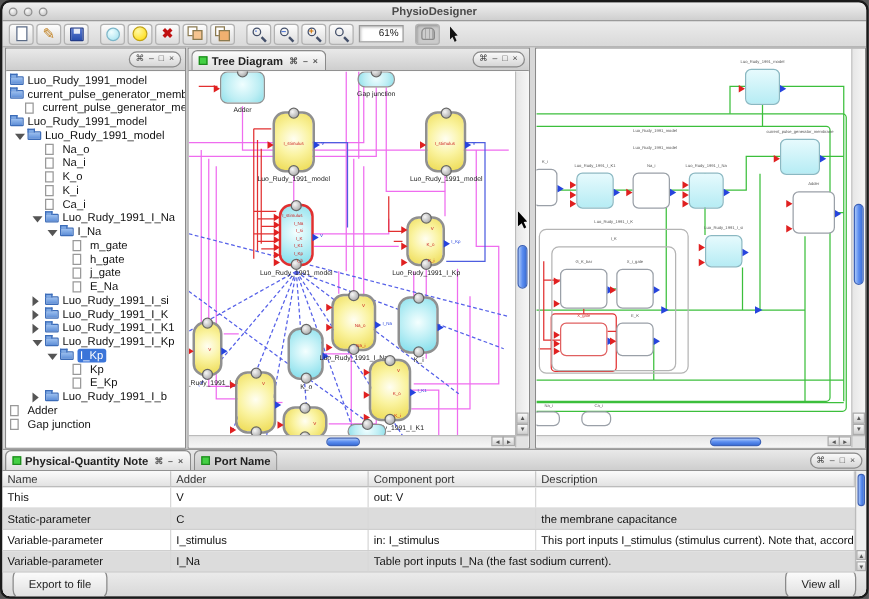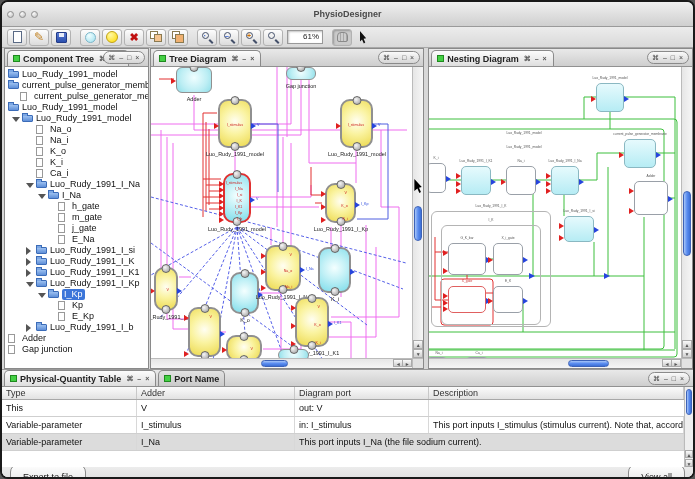--- a/index.html
+++ b/index.html
@@ -1,19 +1,19 @@
 <!DOCTYPE html>
 <html><head>
 <meta charset="utf-8">
 <style>
   html,body{margin:0;padding:0;background:#555;font-family:"Liberation Sans",sans-serif;}
   *{box-sizing:border-box;}
   .window{position:relative;width:695px;height:479px;background:#e3e3e3;border:2px solid #1a1a1a;border-radius:8px;overflow:hidden;}
   
-  .titlebar{height:25px;background:linear-gradient(#f0f0f0,#cfcfcf);border-bottom:1px solid #9a9a9a;position:relative;display:flex;align-items:center;}
+  .titlebar{height:15px;background:linear-gradient(#f0f0f0,#cfcfcf);border-bottom:1px solid #9a9a9a;position:relative;display:flex;align-items:center;}
   .tl-circle{width:7px;height:7px;border-radius:50%;background:radial-gradient(circle at 35% 30%,#fbfbfb,#bdbdbd);border:1px solid #8f8f8f;margin-left:5px;}
   .wtitle{position:absolute;left:0;right:0;text-align:center;font-size:9px;font-weight:bold;color:#4a4a4a;}
   
   .toolbar{height:21px;background:linear-gradient(#ececec,#d9d9d9);border-bottom:1px solid #a8a8a8;display:flex;align-items:center;padding-left:5px;}
   .tbtn{width:20px;height:17px;border:1px solid #b2b2b2;border-radius:3px;background:linear-gradient(#fdfdfd,#dcdcdc);display:flex;align-items:center;justify-content:center;margin-right:2px;position:relative;}
   .tbtn.gap{margin-left:7px;}
   .tbtn.pressed{background:#cbcbcb;box-shadow:inset 1px 1px 2px #999;}
   .tbtn.flat{border:none;background:transparent;}
   .icn{display:inline-block;position:relative;}
   .i-new-doc{width:9px;height:12px;background:#fff;border:1px solid #5a6a85;}
@@ -184,25 +184,20 @@
       </div>
       <div class="tbtn flat">
         <span class="icn i-pointer"></span>
       </div>
     </div>
 
   <div class="main">
 
     <div class="panel p-tree">
       <div class="tabbar">
-        <div class="tab">
-          <span class="gsq"></span>
-          <span>Component Tree</span>
-          <span class="tabbtns">⌘ – ×</span>
-        </div>
         <span class="cornerbox">⌘ – □ ×</span>
       </div>
       <div class="pbody treebody" id="ctree">
           <div class="trow">
             <span class="tfolder" style="left: 3px;"></span>
             <span class="tlabel" style="left: 17px;">Luo_Rudy_1991_model</span>
           </div>
           <div class="trow">
             <span class="tfolder" style="left: 3px;"></span>
             <span class="tlabel" style="left: 17px;">current_pulse_generator_membrane</span>
@@ -245,25 +240,25 @@
             <span class="tfolder" style="left: 31px;"></span>
             <span class="tlabel" style="left: 45px;">Luo_Rudy_1991_I_Na</span>
           </div>
           <div class="trow">
             <span class="tarrow down" style="left: 33px;"></span>
             <span class="tfolder" style="left: 43px;"></span>
             <span class="tlabel" style="left: 57px;">I_Na</span>
           </div>
           <div class="trow">
             <span class="tfile" style="left: 53px;"></span>
+            <span class="tlabel" style="left: 67px;">m_gate</span>
+          </div>
+          <div class="trow">
+            <span class="tfile" style="left: 53px;"></span>
             <span class="tlabel" style="left: 67px;">h_gate</span>
-          </div>
-          <div class="trow">
-            <span class="tfile" style="left: 53px;"></span>
-            <span class="tlabel" style="left: 67px;">m_gate</span>
           </div>
           <div class="trow">
             <span class="tfile" style="left: 53px;"></span>
             <span class="tlabel" style="left: 67px;">j_gate</span>
           </div>
           <div class="trow">
             <span class="tfile" style="left: 53px;"></span>
             <span class="tlabel" style="left: 67px;">E_Na</span>
           </div>
           <div class="trow">
@@ -514,28 +509,20 @@
           <div class="thumb h" id="td-hthumb" style="top: 1px; height: 7px; left: 110px; width: 27px;"></div>
           <div class="sbtn" style="right:9px;top:0;height:8px;">◄</div>
           <div class="sbtn" style="right:0;top:0;height:8px;">►</div>
         </div>
         <div class="corner"></div>
         <div class="cursor" style="left:263px;top:112px;"></div>
       </div>
     </div>
 
     <div class="panel p-nest">
-      <div class="tabbar">
-        <div class="tab">
-          <span class="gsq"></span>
-          <span>Nesting Diagram</span>
-          <span class="tabbtns">⌘ – ×</span>
-        </div>
-        <span class="cornerbox">⌘ – □ ×</span>
-      </div>
       <div class="pbody">
         <div class="canvas" id="nest-canvas" style="right:11px;bottom:10px;width:auto;height:auto">
             <svg width="400" height="400">
               <rect x="-10" y="52" width="258" height="238" rx="3" fill="none" stroke="#3cbf3c" stroke-width="1"></rect>
               <rect x="-5" y="62" width="240" height="220" rx="3" fill="none" stroke="#3cbf3c" stroke-width="1"></rect>
               <polyline points="181,45 181,62" fill="none" stroke="#3cbf3c" stroke-width="1"></polyline>
               <polyline points="167,30 155,30 155,52" fill="none" stroke="#3cbf3c" stroke-width="1"></polyline>
               <polyline points="195,30 246,30 246,282" fill="none" stroke="#3cbf3c" stroke-width="1"></polyline>
               <polyline points="17,113 32,113" fill="none" stroke="#3cbf3c" stroke-width="1"></polyline>
               <polyline points="62,113 77,113" fill="none" stroke="#3cbf3c" stroke-width="1"></polyline>
@@ -653,52 +640,58 @@
         </div>
         <div class="corner"></div>
       </div>
     </div>
   </div>
 
   <div class="bottom">
     <div class="btabbar">
       <div class="tab">
         <span class="gsq"></span>
-        <span>Physical-Quantity Table</span>
+        <span>Physical-Quantity Note</span>
         <span class="tabbtns">⌘ – ×</span>
       </div>
       <div class="tab inactive">
         <span class="gsq"></span>
         <span>Port Name</span>
       </div>
       <span class="cornerbox">⌘ – □ ×</span>
     </div>
     <div class="tblarea">
       <div class="tblgrid" id="pqtable">
           <div class="hrow">
-            <div class="hcell c0">Type</div>
+            <div class="hcell c0">Name</div>
             <div class="hcell c1">Adder</div>
-            <div class="hcell c2">Diagram port</div>
+            <div class="hcell c2">Component port</div>
             <div class="hcell c3">Description</div>
           </div>
           <div class="drow">
             <div class="dcell c0">This</div>
             <div class="dcell c1">V</div>
             <div class="dcell c2">out: V</div>
+          </div>
+          <div class="drow alt">
+            <div class="dcell c0">Static-parameter</div>
+            <div class="dcell c1">C</div>
+            <div class="dcell c2"></div>
+            <div class="dcell c3">the membrane capacitance</div>
           </div>
           <div class="drow">
             <div class="dcell c0">Variable-parameter</div>
             <div class="dcell c1">I_stimulus</div>
             <div class="dcell c2">in: I_stimulus</div>
             <div class="dcell c3">This port inputs I_stimulus (stimulus current). Note that, according to the or...</div>
           </div>
           <div class="drow alt">
             <div class="dcell c0">Variable-parameter</div>
             <div class="dcell c1">I_Na</div>
-            <div class="dcell c3">This port inputs I_Na (the file sodium current).</div>
+            <div class="dcell c3">Table port inputs I_Na (the fast sodium current).</div>
           </div>
         </div>
       <div class="tsv">
         <div class="thumb" style="left:1px;width:6px;top:2px;height:26px;"></div>
         <div class="sbtn" style="width:8px;height:8px;bottom:9px;left:0;line-height:8px;">▲</div>
         <div class="sbtn" style="width:8px;height:8px;bottom:0;left:0;line-height:8px;">▼</div>
       </div>
     </div>
     <div class="btnbar">
       <button class="pill">Export to file</button>

